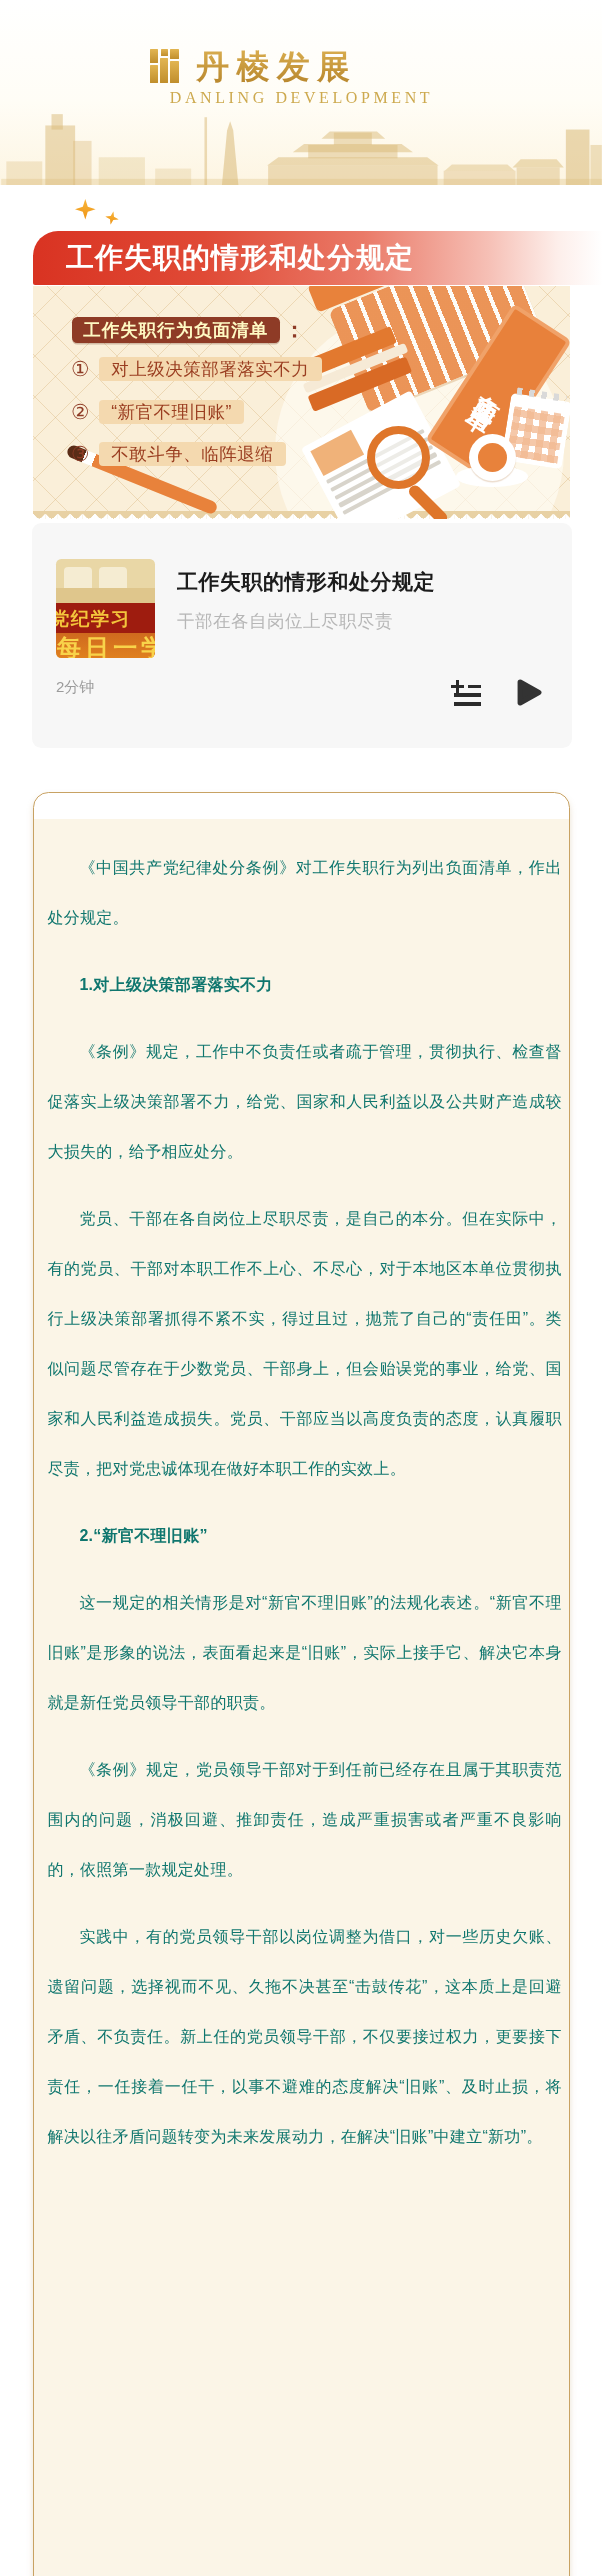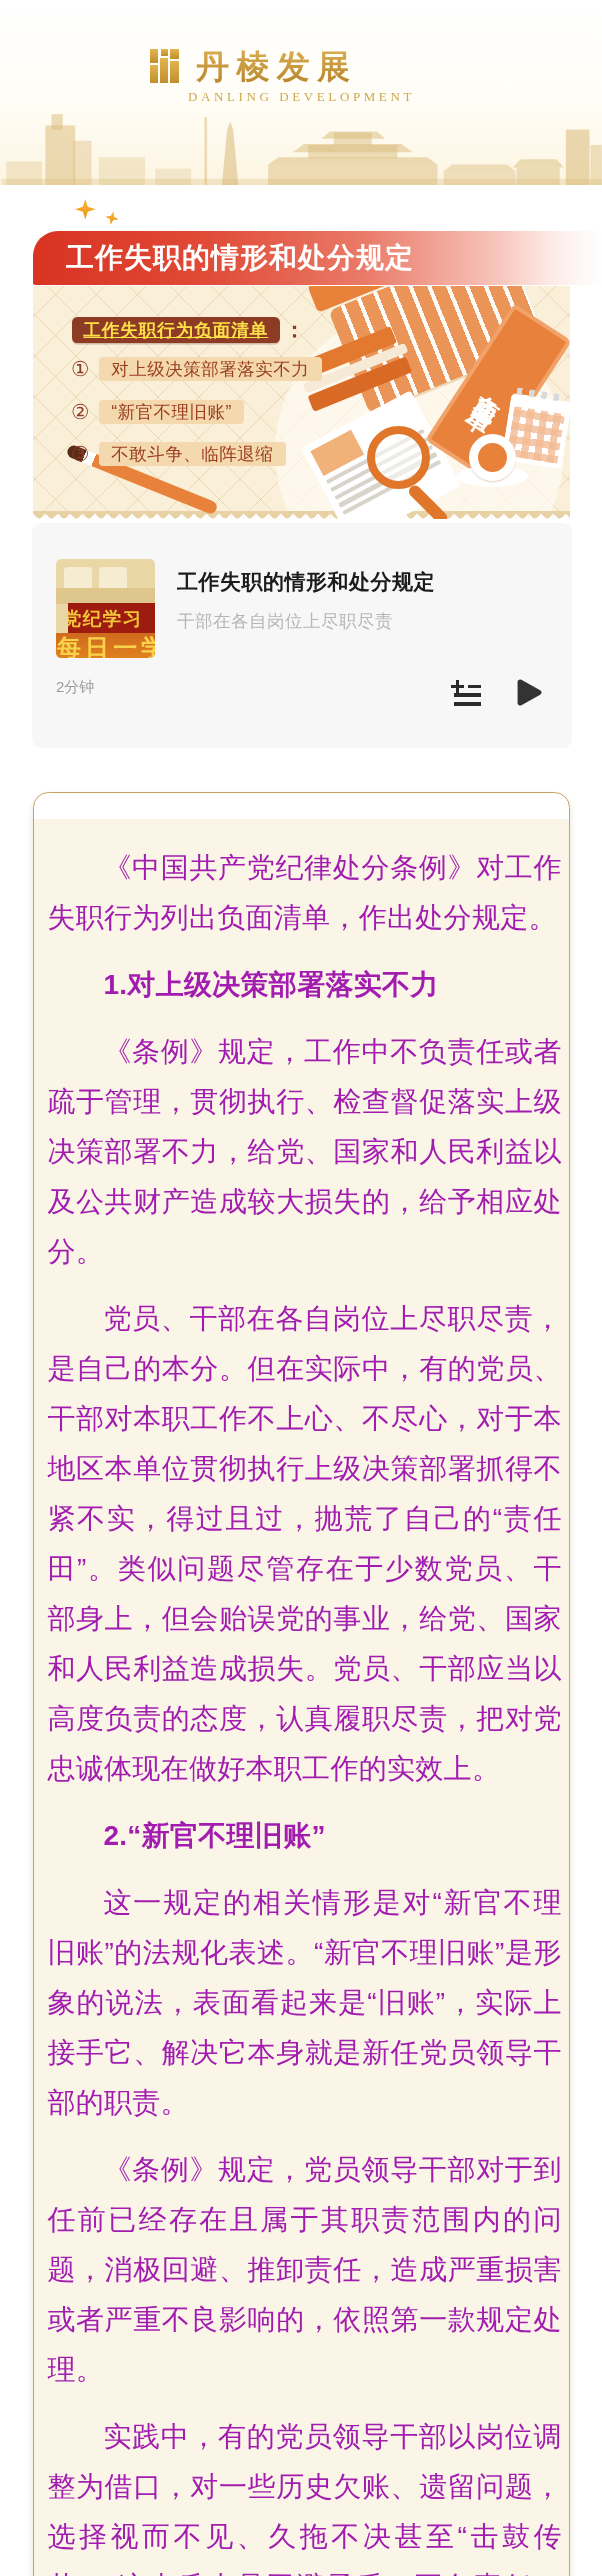--- a/index.html
+++ b/index.html
@@ -10,21 +10,21 @@
   .header{position:absolute;left:0;top:0;width:603px;height:185px;
           background:linear-gradient(180deg,#ffffff 0%,#fffdf6 55%,#fdf5e2 100%);}
   .brandrow{position:absolute;left:0;top:49px;width:507px;display:flex;justify-content:center;align-items:center;gap:13.4px;}
   .logo-icon{width:33px;height:35px;display:grid;grid-template-columns:8.2px 8.2px 8.2px;gap:2.1px;}
   .logo-icon .c{display:flex;flex-direction:column;gap:2.1px;}
   .logo-icon .b{background:linear-gradient(180deg,#e2b551,#c08e2c);border-radius:0.5px;}
   .brand-cn{font-family:"DejaVu Serif","Liberation Serif",serif;font-weight:bold;font-size:33px;
             letter-spacing:7.2px;color:#c79b3c;background:linear-gradient(180deg,#d8ac4e,#b9882e);
             -webkit-background-clip:text;background-clip:text;-webkit-text-fill-color:transparent;line-height:1;}
   .brand-en{position:absolute;left:0;top:89px;width:603px;text-align:center;
-            font-family:"Liberation Serif",serif;font-size:13px;letter-spacing:3.6px;color:#cda94e;}
+            font-family:"Liberation Serif",serif;font-size:16px;letter-spacing:3.6px;color:#cda94e;}
   .skyline{position:absolute;left:0;bottom:0;width:603px;height:77px;}
 
   
   .star{position:absolute;background:linear-gradient(180deg,#f8b53a,#ef9416);
         clip-path:polygon(50% 0,62% 38%,100% 50%,62% 62%,50% 100%,38% 62%,0 50%,38% 38%);}
   .star1{left:75px;top:199px;width:20.6px;height:20.6px;}
   .star2{left:105px;top:211px;width:14px;height:14px;transform:rotate(12deg);}
 
   
   .banner{position:absolute;left:33px;top:231px;right:0;height:54px;border-radius:25px 0 0 2.1px;
@@ -36,21 +36,21 @@
   .lattice{position:absolute;inset:0;
      background-image:
        repeating-linear-gradient(45deg,rgba(206,162,96,.30) 0 1px,transparent 1px 29px),
        repeating-linear-gradient(-45deg,rgba(206,162,96,.30) 0 1px,transparent 1px 29px);}
   .glow{position:absolute;left:242px;top:20.6px;width:289px;height:289px;border-radius:50%;background:rgba(255,252,244,.65);}
   .zigzag{position:absolute;left:0;right:0;bottom:0;height:8.2px;background-color:#e8d1a4;
      background-image:linear-gradient(45deg,#ffffff 4.1px,transparent 4.1px),linear-gradient(-45deg,#ffffff 4.1px,transparent 4.1px);
      background-size:12.4px 8.2px;background-repeat:repeat-x;background-position:bottom left;}
   .info-label-row{position:absolute;left:39px;top:29px;display:flex;align-items:center;gap:4.1px;z-index:5;}
   .info-label{background:#8e3b26;border-radius:5.2px;padding:0 11.3px;line-height:26px;height:26px;
-              font-size:17.5px;font-weight:700;color:#fde047;letter-spacing:1px;box-shadow:0 1.5px 0 rgba(90,30,10,.25);text-decoration:underline;}
+              font-size:17.5px;font-weight:700;color:#fef9c3;letter-spacing:1px;box-shadow:0 1.5px 0 rgba(90,30,10,.25);}
   .info-colon{font-size:21.6px;font-weight:700;color:#8e3b26;}
   .info-row{position:absolute;left:38px;display:flex;align-items:center;gap:9.3px;z-index:5;}
   .row1{top:71px;} .row2{top:114px;} .row3{top:156px;}
   .num{font-size:20.6px;color:#8e3b26;line-height:24px;}
   .pill{background:#f4d9af;border-radius:4.1px;padding:0 12.4px;line-height:24px;height:24px;
         font-size:17.5px;font-weight:400;color:#9a3d20;letter-spacing:0.5px;}
 
   
   .laptop{position:absolute;left:309px;top:-15.5px;width:191px;height:111px;transform:rotate(-22deg);
           background:#fdfcf8;border-radius:8.2px;z-index:2;
@@ -89,21 +89,21 @@
        border-radius:6.2px;transform:rotate(45deg);transform-origin:0 0;}
   .pen{position:absolute;left:29px;top:187px;width:160px;height:13.4px;transform:rotate(22deg);z-index:5;
        background:linear-gradient(90deg,#5a2c17 0 17.5px,#ffffff 17.5px 28px,#e8823b 28px 100%);border-radius:6.7px;}
 
   
   .card{position:absolute;left:32px;top:523px;width:540px;height:225px;background:#f7f7f7;border-radius:9.3px;}
   .thumb{position:absolute;left:24px;top:36px;width:99px;height:99px;border-radius:5.2px;overflow:hidden;background:#e9d7a6;}
   .thumb .tab{position:absolute;top:8.2px;width:28px;height:23px;background:#f5ecd2;border-radius:4.1px 4.1px 0 0;}
   .tabA{left:8.2px;} .tabB{left:43px;}
   .thumb .shelf{position:absolute;top:29px;left:0;right:0;height:15.5px;background:#dfc68c;}
-  .band-red{position:absolute;top:44px;left:0;right:0;height:30px;background:#9e1c0f;display:flex;align-items:center;overflow:hidden;margin-left:12px;}
+  .band-red{position:absolute;top:44px;left:0;right:0;height:30px;background:#9e1c0f;display:flex;align-items:center;overflow:hidden;}
   .band-red span{font-size:18.5px;font-weight:700;color:#f3c53c;letter-spacing:1.5px;margin-left:-5.2px;white-space:nowrap;}
   .band-orange{position:absolute;top:74px;left:0;right:0;bottom:0;background:linear-gradient(180deg,#cf6a1e,#e0801f);
                display:flex;align-items:flex-start;overflow:hidden;}
   .band-orange span{font-size:24px;font-weight:700;color:#f8d34a;letter-spacing:4.1px;white-space:nowrap;margin:-1px 0 0 1px;}
   .card-title{position:absolute;left:145px;top:45px;font-size:21px;font-weight:600;color:#1c1c1c;letter-spacing:0.5px;}
   .card-sub{position:absolute;left:145px;top:86px;font-size:17.5px;color:#b6b6b6;letter-spacing:0.5px;}
   .duration{position:absolute;left:24px;top:155px;font-size:15px;color:#9b9b9b;}
   .qicon{position:absolute;left:419px;top:156px;width:30px;height:28px;cursor:pointer;}
   .qicon .plus-h{position:absolute;left:0;top:6.2px;width:13.4px;height:3.1px;background:#2b2b2b;}
   .qicon .plus-v{position:absolute;left:5.2px;top:1px;width:3.1px;height:13.4px;background:#2b2b2b;}
@@ -111,21 +111,21 @@
   .qicon .l2{position:absolute;left:3.1px;top:14.4px;right:0;height:3.6px;background:#2b2b2b;}
   .qicon .l3{position:absolute;left:3.1px;top:23px;right:0;height:3.6px;background:#2b2b2b;}
   .picon{position:absolute;left:484px;top:156px;width:26px;height:27px;cursor:pointer;}
 
   
   .content-box{position:absolute;left:33px;top:792px;width:537px;height:2554px;box-sizing:border-box;
        border:1.5px solid #c8a263;border-radius:15.5px;background:#ffffff;overflow:hidden;
        box-shadow:0 4.1px 6.2px rgba(184,152,96,.28);}
   .cream{position:absolute;left:0;right:0;top:26px;bottom:24px;background:#fbf5e7;
        padding:24px 7.2px 0 13.4px;box-sizing:border-box;}
-  .article p{margin:0 0 17px 0;font-size:28px;line-height:50px;color:#a21caf;text-align:justify;
+  .article p{margin:0 0 17px 0;font-size:16px;line-height:50px;color:#0f766e;text-align:justify;
        text-indent:2em;letter-spacing:0.3px;}
   .article p.hd{font-weight:700;}
 </style>
 </head>
 <body>
 
 <div class="page">
 
   <div class="header">
     <div class="brandrow">

